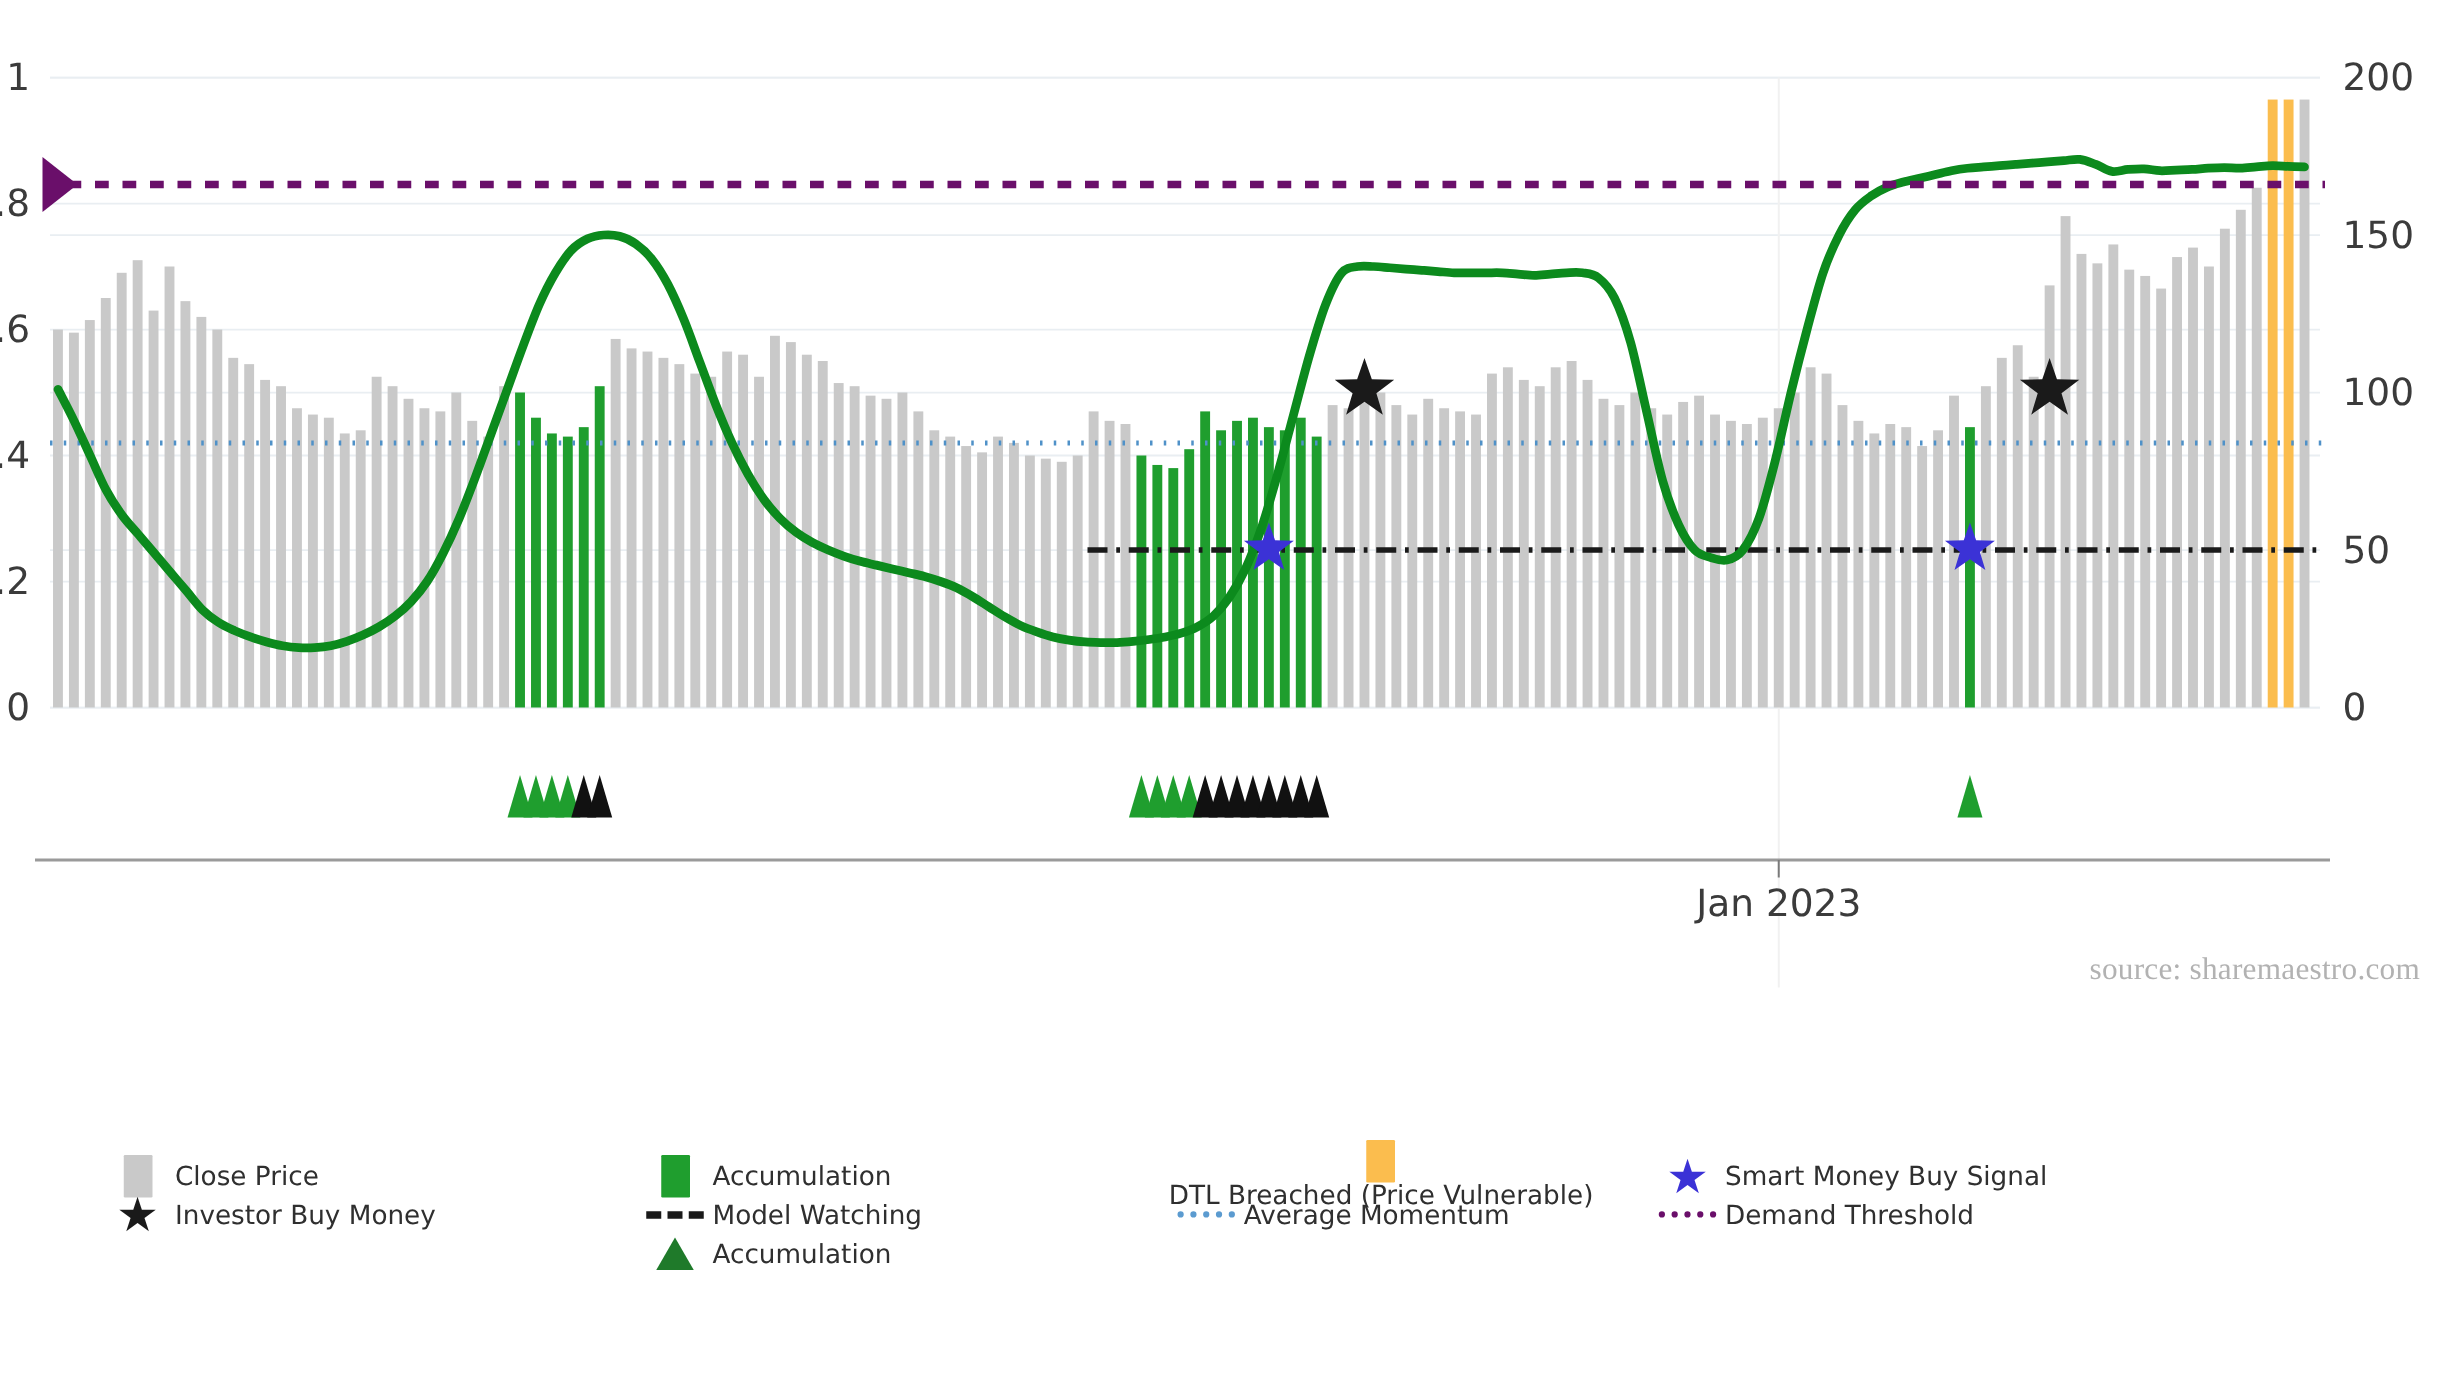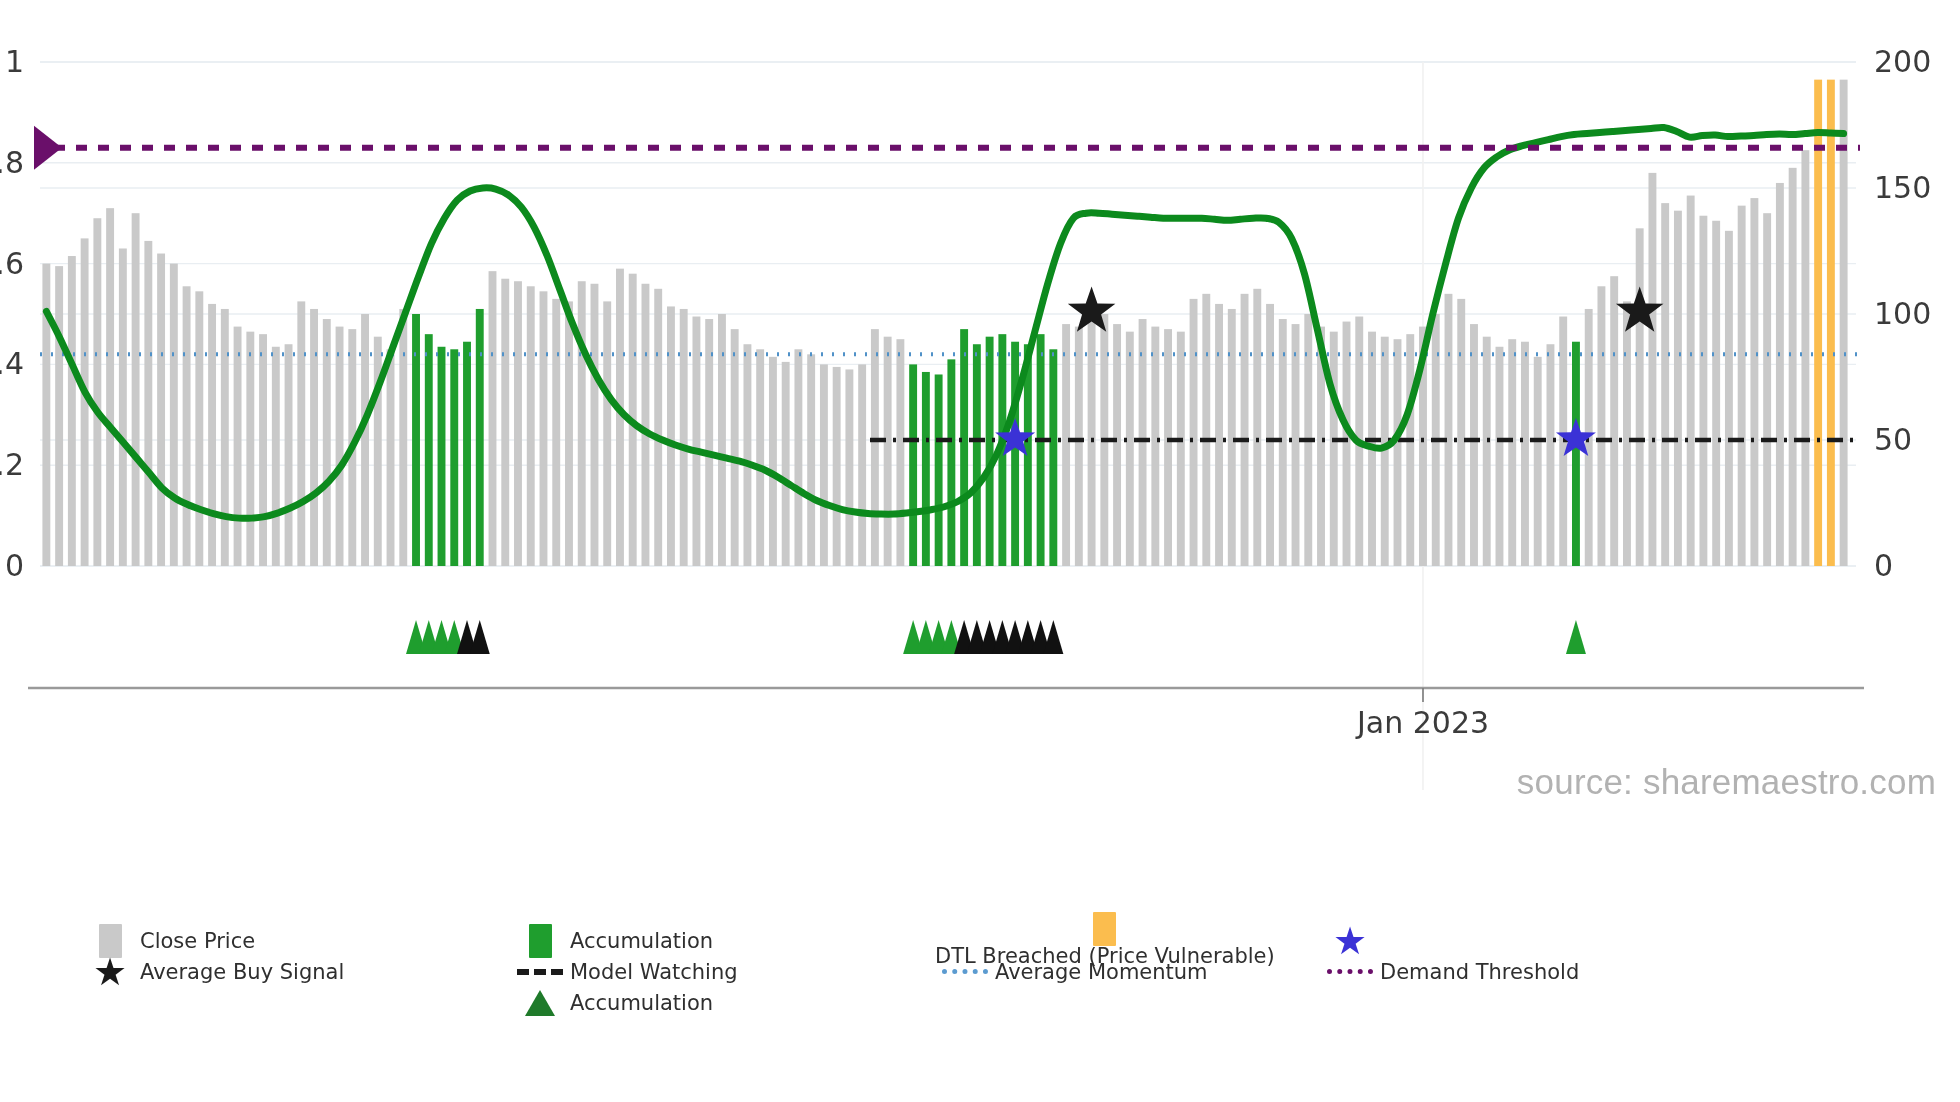--- a/index.html
+++ b/index.html
@@ -5,22 +5,22 @@
   html,body{margin:0;padding:0;background:#ffffff;}
   body{width:1960px;height:1102px;font-family:"DejaVu Sans","Liberation Sans",sans-serif;
        color:#2b2b2b;overflow:hidden;position:relative;}
   #chart-root{position:absolute;left:0;top:0;width:1960px;height:1102px;}
   svg.plot{position:absolute;left:0;top:0;width:1960px;height:1102px;}
   .axis-label{font-size:30px;fill:#3b3b3b;font-family:"DejaVu Sans","Liberation Sans",sans-serif;}
   .tick-line{stroke:#7a7a7a;stroke-width:1.6;}
   .grid-line{stroke:#e9eef2;stroke-width:1.4;}
   .axis-spine{stroke:#9a9a9a;stroke-width:2.4;}
   .vgrid{stroke:#f1f1f1;stroke-width:1.6;}
-  .source-text{position:absolute;right:24px;top:762px;font-size:35px;color:#b2b2b2;
-               font-family:Liberation Sans, sans-serif;letter-spacing:.2px;}
+  .source-text{position:absolute;right:24px;top:762px;font-size:25px;color:#b2b2b2;
+               font-family:Liberation Serif, serif;letter-spacing:.2px;}
   
   #legend{position:absolute;left:80px;top:925px;width:1860px;}
   .legend-row{display:flex;align-items:center;height:31px;margin-bottom:0;}
   .legend-item{display:flex;align-items:center;}
   .lg-key{width:60px;min-width:60px;height:30px;display:flex;align-items:center;justify-content:center;}
   .lg-text{font-size:21px;color:#2f2f2f;white-space:nowrap;
            font-family:"DejaVu Sans","Liberation Sans",sans-serif;}
   .sw-bar{width:23px;height:34px;border-radius:1px;}
   .sw-line{width:46px;height:6px;border-radius:1px;}
   .sw-dash{width:46px;height:0;border-top:6px dashed #1a1a1a;}
@@ -264,28 +264,29 @@
         <div class="legend-item" style="position: absolute; margin-left: 855px; flex-direction: column;">
           <div class="lg-key">
             <div class="sw-bar" style="background: rgb(251, 189, 78);"></div>
           </div>
           <div class="lg-text">DTL Breached (Price Vulnerable)</div>
         </div>
         <div class="legend-item" style="position: absolute; margin-left: 1240px;">
           <div class="lg-key">
             <div class="star" style="color: rgb(59, 50, 214);">★</div>
           </div>
+          <div class="lg-text">Smart Money Buy Signal</div>
         </div>
       </div>
       <div class="legend-row" style="position: relative; height: 31px;">
         <div class="legend-item" style="position: absolute; margin-left: 0px;">
           <div class="lg-key">
             <div class="star" style="color: rgb(26, 26, 26);">★</div>
           </div>
-          <div class="lg-text">Average Buy Signal</div>
+          <div class="lg-text">Investor Buy Money</div>
         </div>
         <div class="legend-item" style="position: absolute; margin-left: 430px;">
           <div class="lg-key">
             <div class="sw-dash" style="border-top-color: rgb(26, 26, 26);"></div>
           </div>
           <div class="lg-text">Model Watching</div>
         </div>
         <div class="legend-item" style="position: absolute; margin-left: 855px; align-items: center;">
           <div class="lg-key">
             <div class="sw-dot" style="color: rgb(91, 155, 208);"></div>

